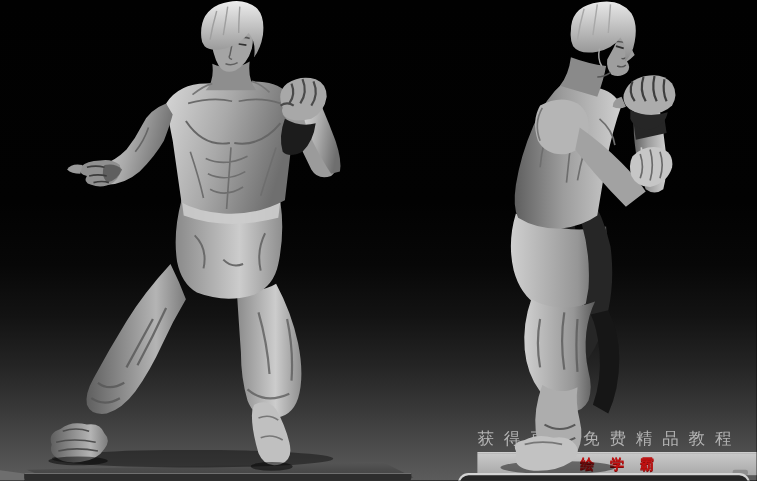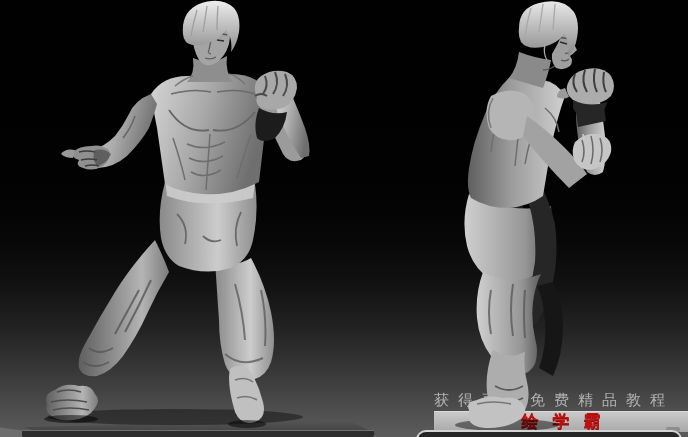--- a/index.html
+++ b/index.html
@@ -32,21 +32,21 @@
     color:#b3b3b3;font-size:15px;letter-spacing:9px;
     white-space:nowrap;line-height:17px;
   }
   .brand-box{
     left:434px;top:411px;width:254px;height:20px;
     background:linear-gradient(180deg,#c9c9c9,#a9a9a9);
     border-top:1px solid #dcdcdc;
     display:flex;align-items:center;justify-content:center;
   }
   .brand-text{
-    color:#c01010;font-size:17px;font-weight:bold;letter-spacing:14px;
+    color:#c01010;font-size:13px;font-weight:bold;letter-spacing:14px;
     text-indent:14px;line-height:20px;text-shadow:0 1px 0 #7e0a0a;
     white-space:nowrap;
   }
   .frame-fragment{
     left:416px;top:430px;width:266px;height:10px;
     background:#262626;border:2px solid #d4d4d4;border-bottom:none;
     border-radius:10px 10px 0 0;box-sizing:border-box;
   }
   .frame-notch{
     left:666px;top:427px;width:14px;height:5px;background:#8e8e8e;border-radius:2px;

